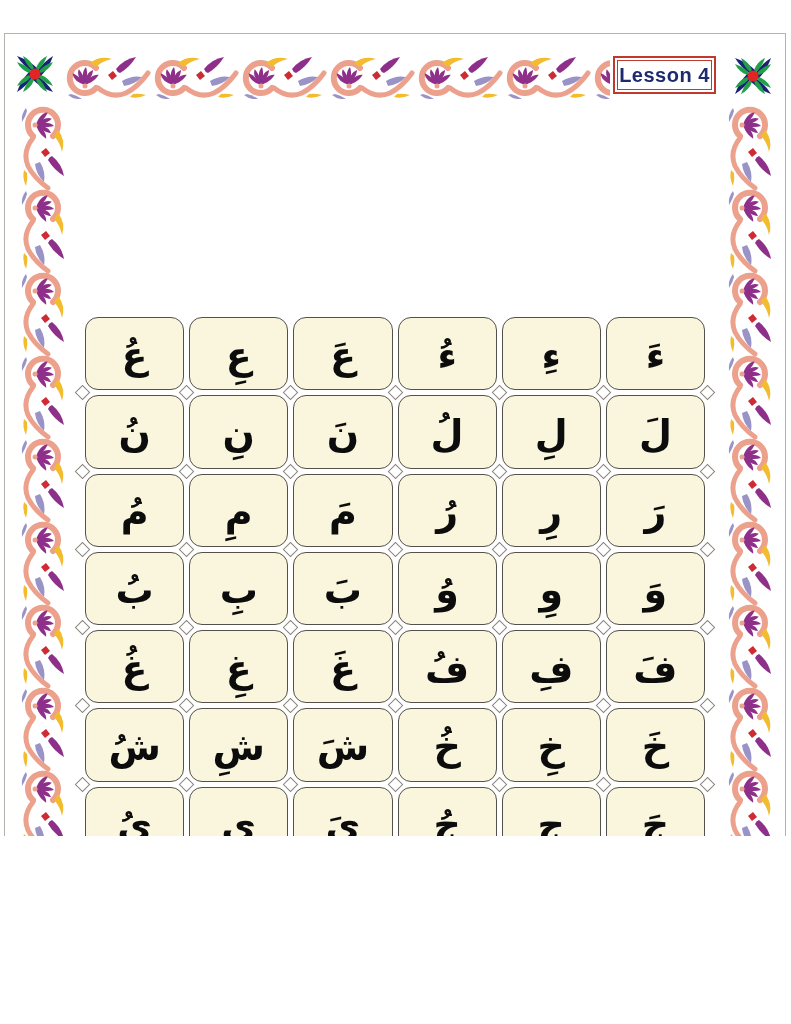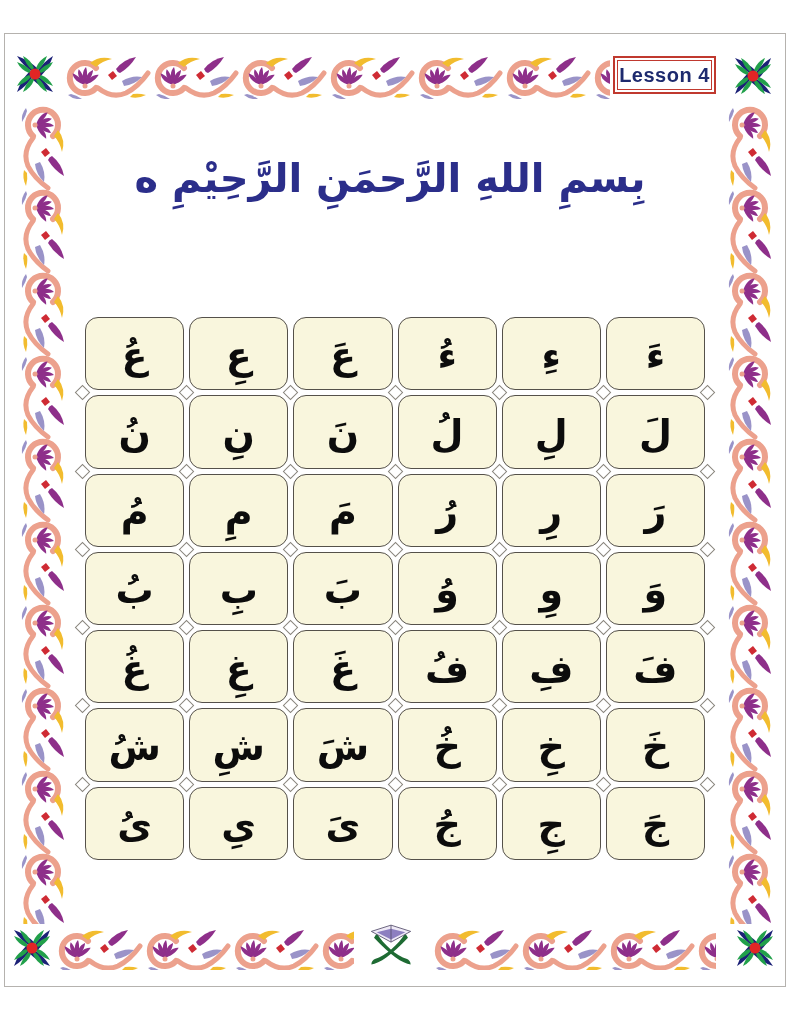--- a/index.html
+++ b/index.html
@@ -1,17 +1,17 @@
 <!DOCTYPE html>
 <html><head>
 <meta charset="utf-8">
 <style>
   html,body{margin:0;padding:0;background:#ffffff;}
   .page{
-    position:relative;width:791px;height:1024px;background:#ffffff;overflow:hidden;
+    position:relative;width:791px;height:836px;background:#ffffff;overflow:hidden;
     font-family:"DejaVu Sans",sans-serif;
   }
   .frame{
     position:absolute;left:4px;top:33px;width:782px;height:954px;
     border:1px solid #b5b2ae;box-sizing:border-box;pointer-events:none;
   }
   .defs-holder{position:absolute;width:0;height:0;overflow:hidden;}
   .rosette{position:absolute;width:44px;height:44px;}
   .rosette.tl{left:13px;top:52px;}
   .rosette.tr{left:731px;top:54px;}
@@ -179,21 +179,20 @@
     <use href="#vtile" x="0"></use>
       <use href="#vtile" x="88"></use>
       <use href="#vtile" x="176"></use>
       <use href="#vtile" x="264"></use>
   </svg>
 
   <div class="badge">
     <div class="badge-inner">Lesson 4</div>
   </div>
 
-  <div class="bismillah" dir="rtl">بِسمِ اللهِ الرَّحمَنِ الرَّحِيْمِ ه</div>
 
   <div class="grid" id="letterGrid" dir="rtl">
       <div class="cell">
         <span>ءَ</span>
       </div>
       <div class="cell">
         <span>ءِ</span>
       </div>
       <div class="cell">
         <span>ءُ</span>

